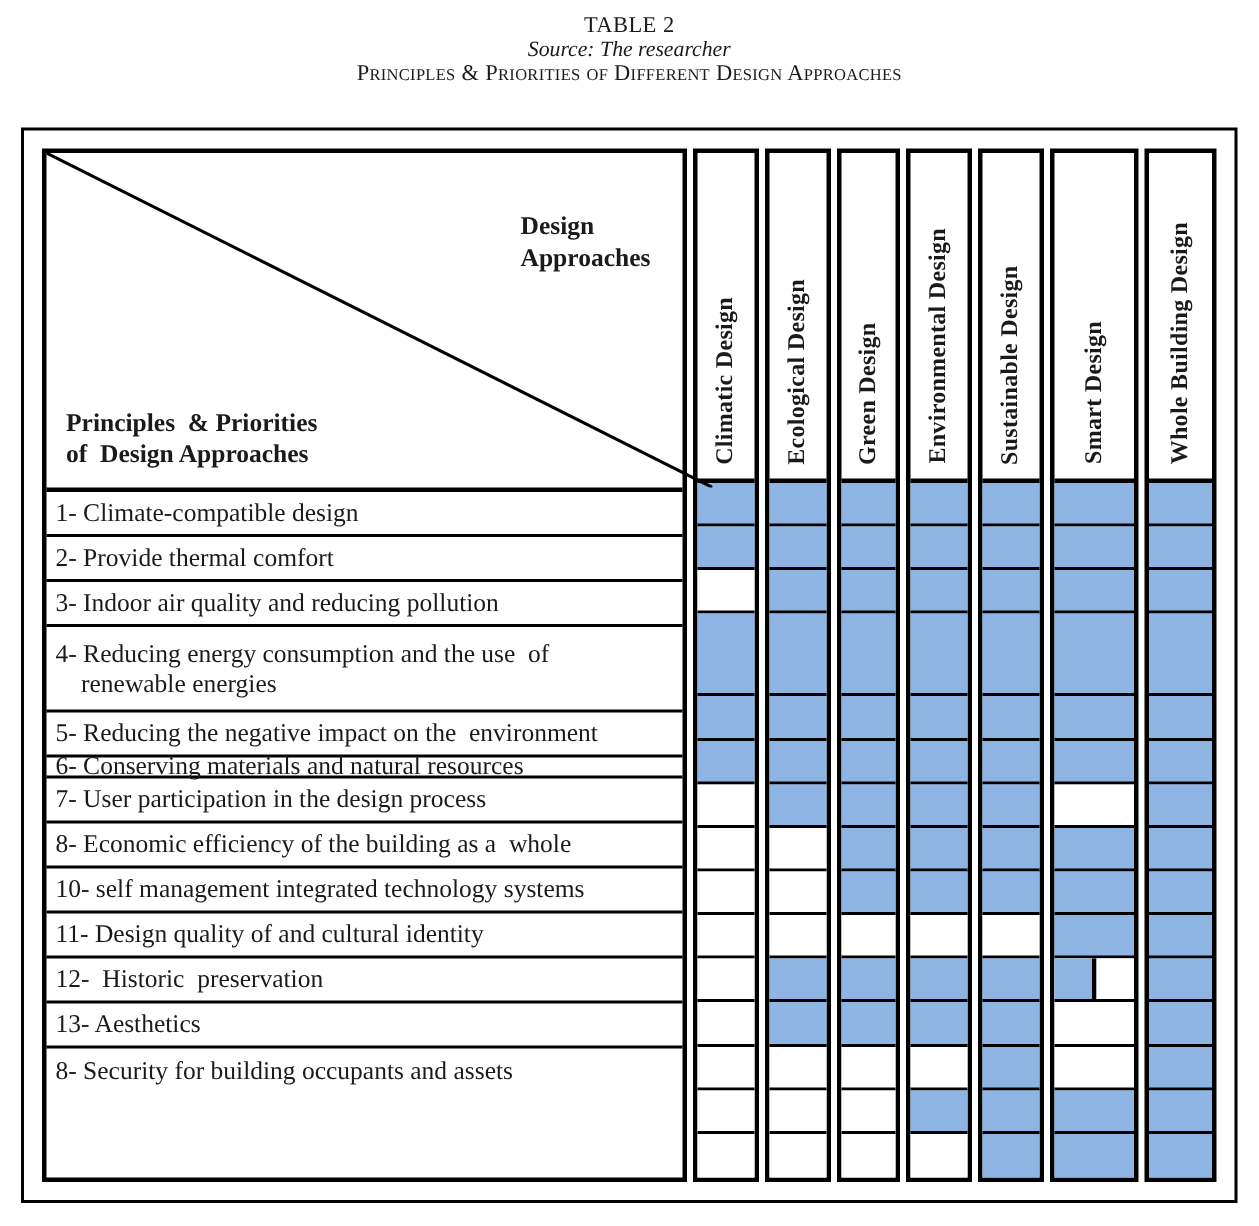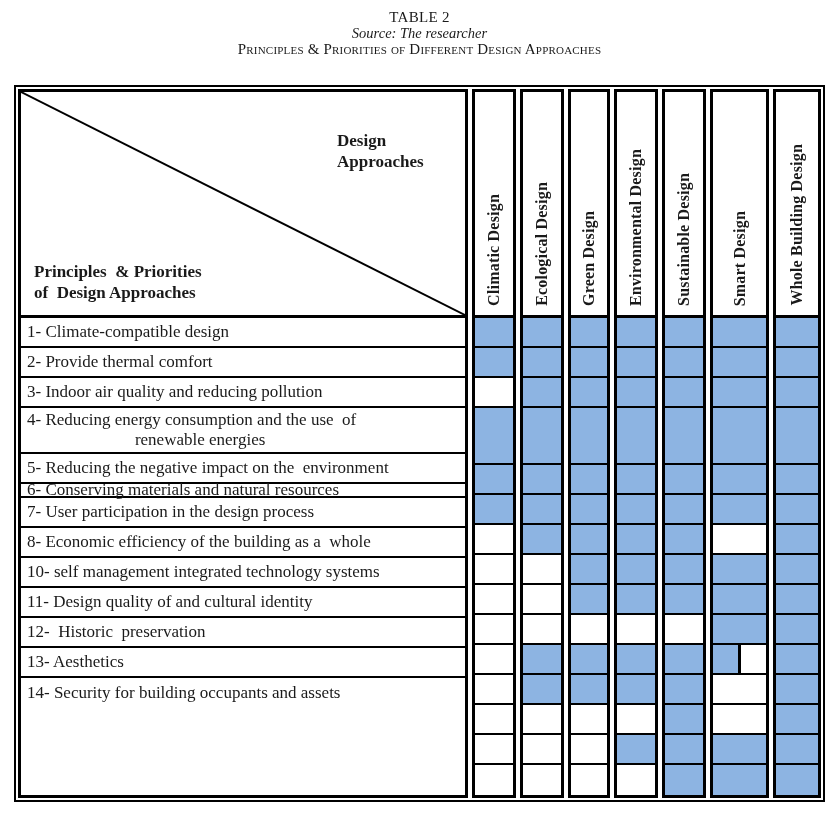--- a/index.html
+++ b/index.html
@@ -7,33 +7,33 @@
         font-family:"Liberation Serif","DejaVu Serif",serif;color:#1a1a1a;}
 
   
   #titles{position:absolute;top:9px;left:0;width:100%;text-align:center;line-height:16px;}
   #table-number{font-size:15px;letter-spacing:.3px;}
   #table-title{font-size:15px;font-variant:small-caps;letter-spacing:.2px;}
   #table-source{font-size:14.5px;font-style:italic;}
 
   
   #table-frame{position:absolute;left:14px;top:85px;width:811px;height:717px;
-               border:2px solid #000;box-sizing:border-box;padding:2px;
+               border:2px solid #000;box-sizing:border-box;padding:12px;
                display:flex;gap:4px;background:#fff;}
 
   
   #labels-block{width:450px;box-sizing:border-box;border:3px solid #000;display:flex;flex-direction:column;}
   #corner-cell{position:relative;height:226px;box-sizing:border-box;border-bottom:3px solid #000;}
   #corner-cell svg{position:absolute;left:0;top:0;}
   .corner-label{position:absolute;font-weight:bold;font-size:17px;line-height:21px;white-space:pre-wrap;}
   #corner-top-label{left:316px;top:38px;}
   #corner-bottom-label{left:13px;bottom:12px;}
   .row-label{box-sizing:border-box;border-bottom:2px solid #000;display:flex;align-items:center;
              padding:0 4px 0 6px;font-size:17px;line-height:20px;}
-  .row-label span{white-space:pre-wrap;text-align:center;}
+  .row-label span{white-space:pre-wrap;}
   #row-labels{display:flex;flex-direction:column;flex:1;}
   #row-labels .row-label:last-child{border-bottom:none;}
 
   
   #matrix-strips{display:flex;gap:4px;}
   .strip{box-sizing:border-box;border:3px solid #000;display:flex;flex-direction:column;background:#fff;}
   .strip-header{height:226px;box-sizing:border-box;border-bottom:3px solid #000;
                 display:flex;align-items:flex-end;justify-content:center;padding-bottom:9px;}
   .vlabel{writing-mode:vertical-rl;transform:rotate(180deg);
           font-weight:bold;font-size:16px;letter-spacing:.2px;white-space:nowrap;}
@@ -68,21 +68,21 @@
       <div id="row-labels">
           <div class="row-label" style="height: 30px;">
             <span>1- Climate-compatible design</span>
           </div>
           <div class="row-label" style="height: 30px;">
             <span>2- Provide thermal comfort</span>
           </div>
           <div class="row-label" style="height: 30px;">
             <span>3- Indoor air quality and reducing pollution</span>
           </div>
-          <div class="row-label" style="height: 46px;">
+          <div class="row-label" style="height: 57px;">
             <span>4- Reducing energy consumption and the use  of
     renewable energies</span>
           </div>
           <div class="row-label" style="height: 30px;">
             <span>5- Reducing the negative impact on the  environment</span>
           </div>
           <div class="row-label" style="height: 14px;">
             <span>6- Conserving materials and natural resources</span>
           </div>
           <div class="row-label" style="height: 30px;">
@@ -97,21 +97,21 @@
           <div class="row-label" style="height: 30px;">
             <span>11- Design quality of and cultural identity</span>
           </div>
           <div class="row-label" style="height: 30px;">
             <span>12-  Historic  preservation</span>
           </div>
           <div class="row-label" style="height: 30px;">
             <span>13- Aesthetics</span>
           </div>
           <div class="row-label" style="height: 30px;">
-            <span>14- Security for building occupants and assets</span>
+            <span>8- Security for building occupants and assets</span>
           </div>
         </div>
     </div>
 
     <div id="matrix-strips">
         <div class="strip" style="width: 44px;">
           <div class="strip-header">
             <span class="vlabel">Climatic Design</span>
           </div>
           <div class="cell" style="height: 30px; background: rgb(141, 180, 226);"></div>

